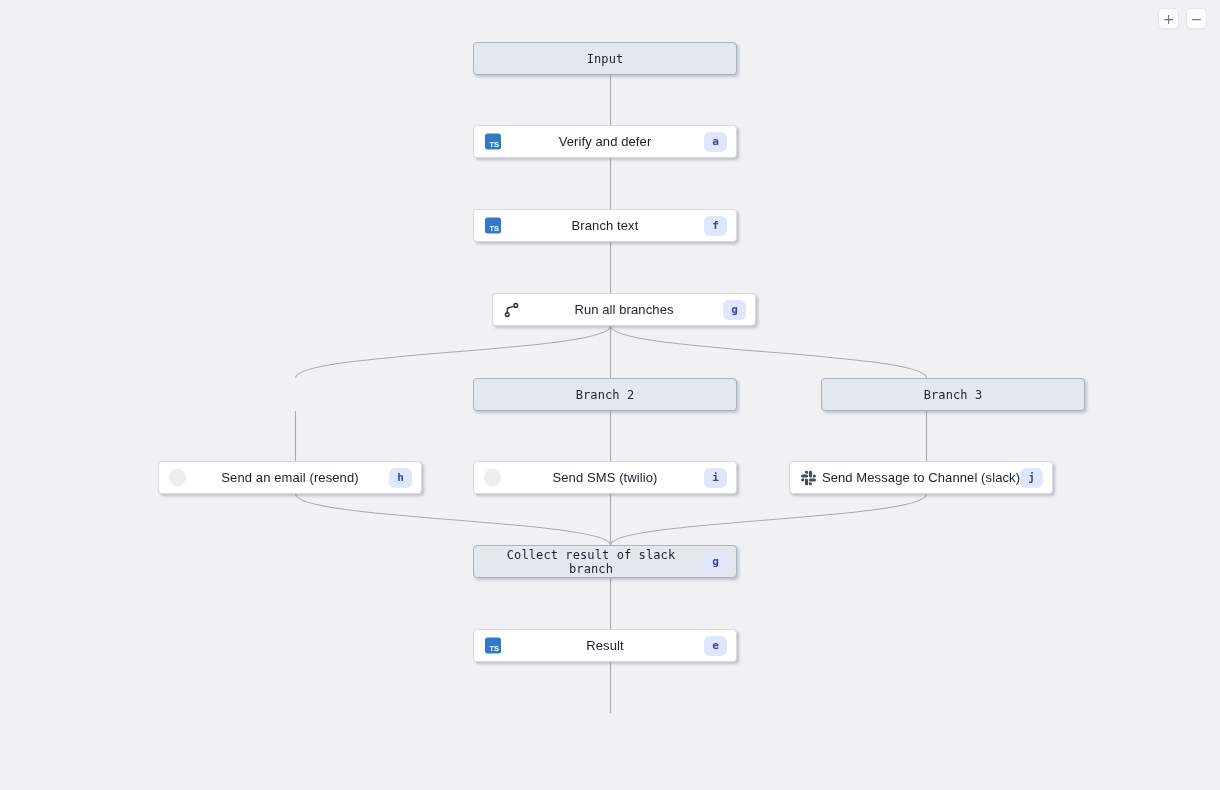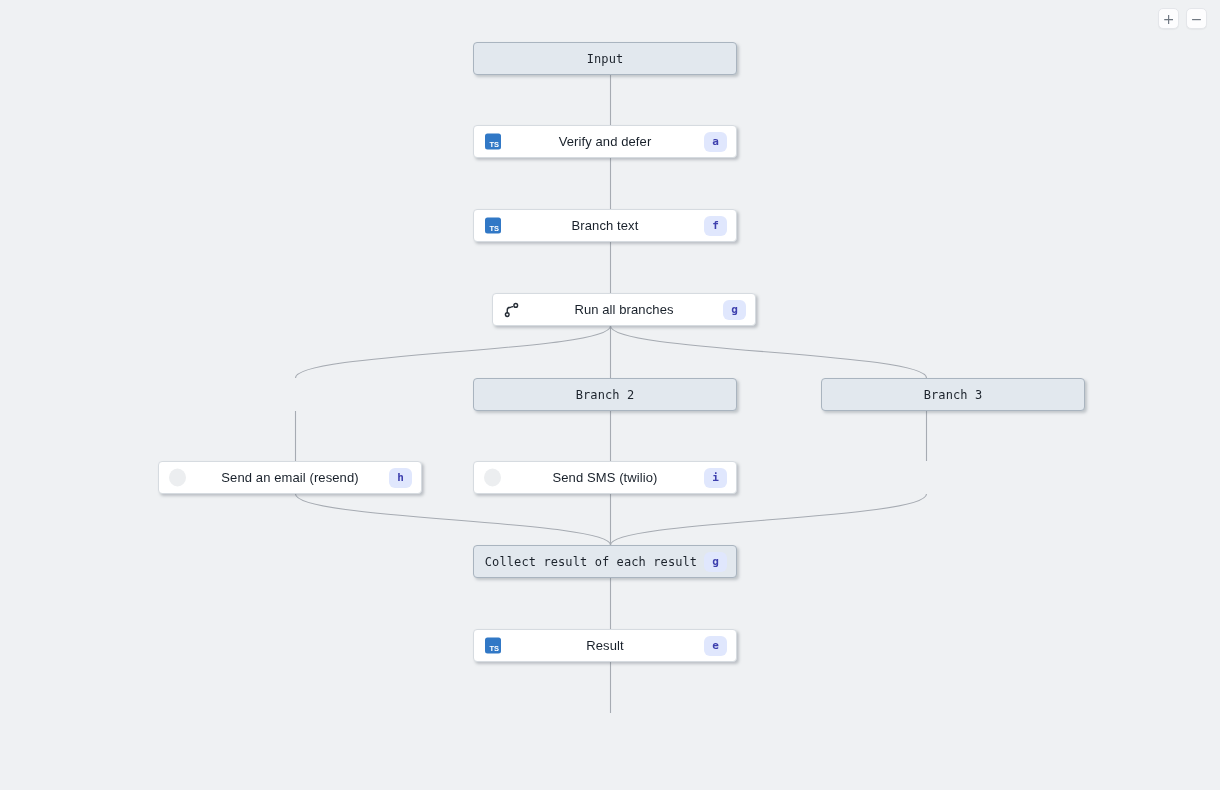--- a/index.html
+++ b/index.html
@@ -128,23 +128,35 @@
   </div>
 
   <div class="node node-task" style="left:158px; top:461px;">
     <span class="node-icon">
         <span class="blob-icon"></span>
       </span>
     <span class="node-label">Send an email (resend)</span>
     <span class="badge">h</span>
   </div>
 
+  <div class="node node-task" style="left:789px; top:461px;">
+    <span class="node-icon">
+      <svg width="15" height="15" viewBox="0 0 24 24" fill="#454c54">
+        <path d="M5.042 15.165a2.528 2.528 0 0 1-2.52 2.523A2.528 2.528 0 0 1 0 15.165a2.527 2.527 0 0 1 2.522-2.52h2.52v2.52zM6.313 15.165a2.527 2.527 0 0 1 2.521-2.52 2.527 2.527 0 0 1 2.521 2.52v6.313A2.528 2.528 0 0 1 8.834 24a2.528 2.528 0 0 1-2.521-2.522v-6.313z"></path>
+        <path d="M8.834 5.042a2.528 2.528 0 0 1-2.521-2.52A2.528 2.528 0 0 1 8.834 0a2.528 2.528 0 0 1 2.521 2.522v2.52H8.834zM8.834 6.313a2.528 2.528 0 0 1 2.521 2.521 2.528 2.528 0 0 1-2.521 2.521H2.522A2.528 2.528 0 0 1 0 8.834a2.528 2.528 0 0 1 2.522-2.521h6.312z"></path>
+        <path d="M18.956 8.834a2.528 2.528 0 0 1 2.522-2.521A2.528 2.528 0 0 1 24 8.834a2.528 2.528 0 0 1-2.522 2.521h-2.522V8.834zM17.688 8.834a2.528 2.528 0 0 1-2.523 2.521 2.527 2.527 0 0 1-2.52-2.521V2.522A2.527 2.527 0 0 1 15.165 0a2.528 2.528 0 0 1 2.523 2.522v6.312z"></path>
+        <path d="M15.165 18.956a2.528 2.528 0 0 1 2.523 2.522A2.528 2.528 0 0 1 15.165 24a2.527 2.527 0 0 1-2.52-2.522v-2.522h2.52zM15.165 17.688a2.527 2.527 0 0 1-2.52-2.523 2.526 2.526 0 0 1 2.52-2.52h6.313A2.527 2.527 0 0 1 24 15.165a2.528 2.528 0 0 1-2.522 2.523h-6.313z"></path>
+      </svg>
+    </span>
+    <span class="node-label">Send Message to Channel (slack)</span>
+    <span class="badge">j</span>
+  </div>
 
   <div class="node node-header mono" style="left:473px; top:545px;">
-    <span class="node-label offset-right">Collect result of each result</span>
+    <span class="node-label offset-right">Collect result of slack branch</span>
     <span class="badge">g</span>
   </div>
 
   <div class="node node-task" style="left:473px; top:629px;">
     <span class="node-icon">
       <span class="ts-icon">TS</span>
     </span>
     <span class="node-label">Result</span>
     <span class="badge">e</span>
   </div>

